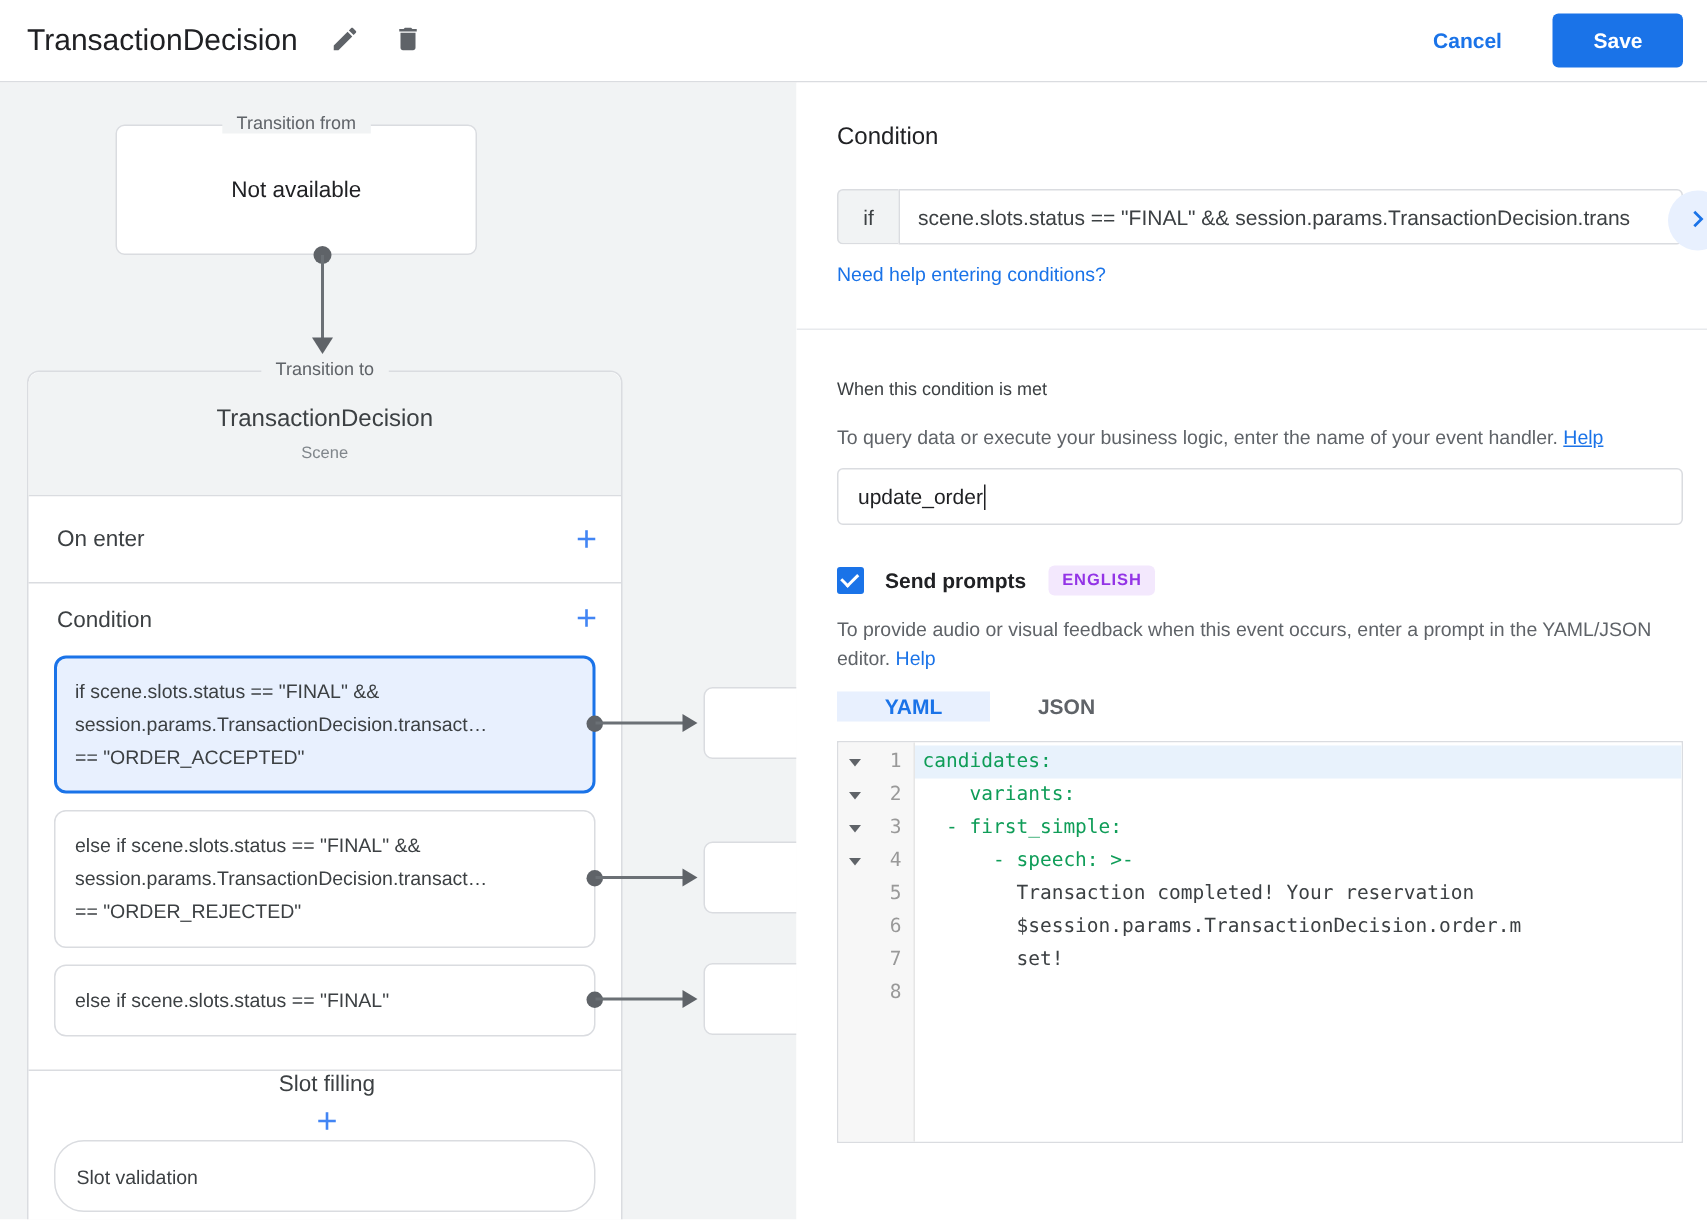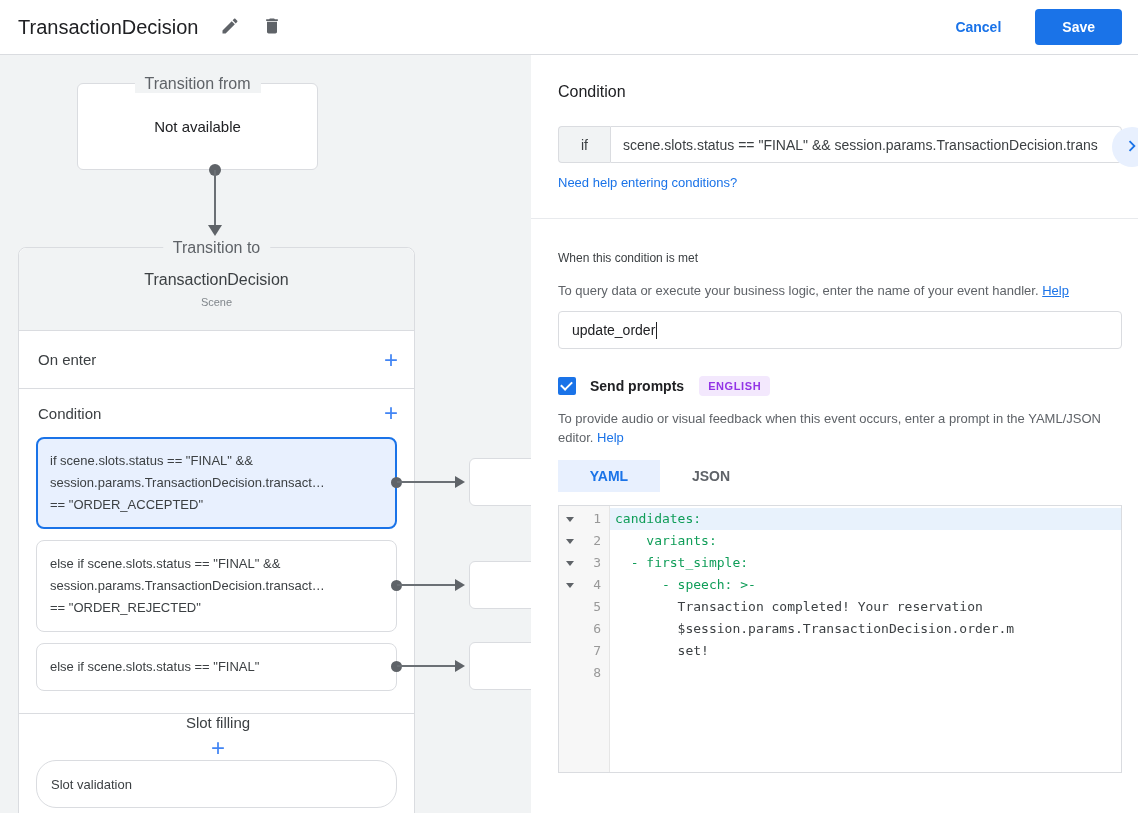--- a/index.html
+++ b/index.html
@@ -20,21 +20,21 @@
               height:36px; padding:0 27px; font-size:14px; font-weight:700;
               font-family:inherit; cursor:pointer; }
 
   
   .main { display:flex; height:758px; }
   .canvas { position:relative; width:531px; flex:none; background:#f1f3f4; overflow:hidden; }
   .panel  { position:relative; flex:1; background:#fff; padding:0 16px 0 27px; overflow:hidden; }
 
   
   .box-legend { position:absolute; top:-9px; left:50%; transform:translateX(-50%);
-                background:#f1f3f4; padding:0 10px; font-size:16px; color:#5f6368;
+                background:#f1f3f4; padding:0 10px; font-size:12px; color:#5f6368;
                 white-space:nowrap; }
   .tf-box { position:absolute; left:77px; top:28px; width:241px; height:87px;
             background:#fff; border:1px solid #dadce0; border-radius:6px;
             display:flex; align-items:center; justify-content:center; }
   .tf-content { font-size:15px; color:#202124; }
 
   .v-dot  { position:absolute; left:209px; top:109px; width:12px; height:12px;
             border-radius:50%; background:#5f6368; }
   .v-line { position:absolute; left:214px; top:115px; width:2px; height:56px; background:#6b7075; }
   .v-head { position:absolute; left:208px; top:170px; width:0; height:0;
@@ -74,21 +74,21 @@
                 border:1px solid #dadce0; border-radius:6px; cursor:pointer; }
 
   
   .panel-title { margin-top:27px; font-size:16px; font-weight:400; color:#202124; line-height:19px; }
   .chevron-btn { position:absolute; right:-14px; top:72px; width:40px; height:40px;
                  border-radius:50%; background:#e8f0fe; border:none; cursor:pointer;
                  display:flex; align-items:center; justify-content:center; }
   .chevron-btn svg { width:22px; height:22px; fill:#1a73e8; }
 
   .if-row { display:flex; margin-top:25px; height:37px; }
-  .if-prefix { width:52px; flex:none; background:#f1f3f4; border:1px solid #dadce0;
+  .if-prefix { width:41px; flex:none; background:#f1f3f4; border:1px solid #dadce0;
                border-right:none; border-radius:4px 0 0 4px; display:flex;
                align-items:center; justify-content:center; font-size:14px; color:#3c4043; }
   .if-input { flex:1; border:1px solid #dadce0; border-radius:0 4px 4px 0; background:#fff;
               display:flex; align-items:center; padding:0 12px; font-size:14px;
               color:#3c4043; white-space:nowrap; overflow:hidden; }
   .help-link { display:inline-block; margin-top:12px; font-size:13px; color:#1a73e8;
                text-decoration:none; cursor:pointer; }
   .panel-divider { height:1px; background:#e8eaed; margin:27px -16px 0 -27px; }
 
   .when-title { margin-top:30px; font-size:12px; font-weight:400; color:#3c4043; line-height:19px; }
@@ -103,21 +103,21 @@
                 font-weight:700; letter-spacing:0.6px; padding:4px 9px; border-radius:4px; }
   .helper { margin-top:13px; font-size:13px; color:#5f6368; line-height:19px; }
   .helper a.underlined { color:#1a73e8; text-decoration:underline; cursor:pointer; }
   .helper a.plain { color:#1a73e8; text-decoration:none; cursor:pointer; }
   .text-input { margin-top:11px; height:38px; border:1px solid #dadce0; border-radius:4px;
                 background:#fff; display:flex; align-items:center; padding:0 13px;
                 font-size:14px; color:#202124; }
   .caret { width:1px; height:17px; background:#202124; margin-left:1px; }
 
   .tabs { display:flex; margin-top:13px; }
-  .tab { width:102px; height:32px; display:flex; align-items:center; justify-content:center;
+  .tab { width:102px; height:20px; display:flex; align-items:center; justify-content:center;
          font-size:14px; font-weight:700; color:#5f6368; cursor:pointer; background:none; border:none;
          font-family:inherit; }
   .tab.active { background:#e8f0fe; color:#1a73e8; }
 
   .editor { margin-top:13px; height:268px; border:1px solid #dadce0; display:flex;
             font-family:"DejaVu Sans Mono", monospace; font-size:13px; line-height:22px; }
   .gutter { width:51px; flex:none; background:#f7f7f7; border-right:1px solid #e6e6e6;
             padding-top:2px; }
   .gutter-row { height:22px; display:flex; align-items:center; }
   .fold-tri { width:0; height:0; margin-left:7px; border-left:4px solid transparent;

